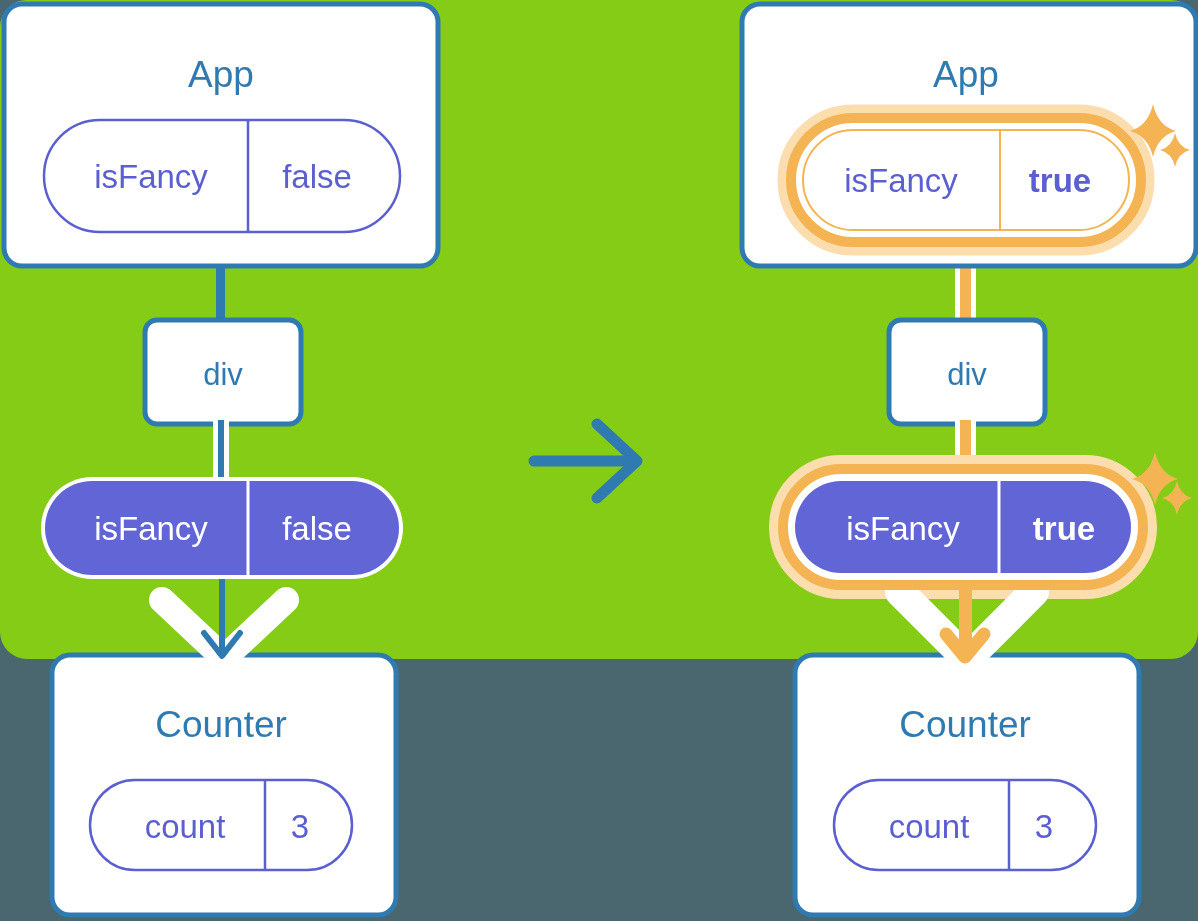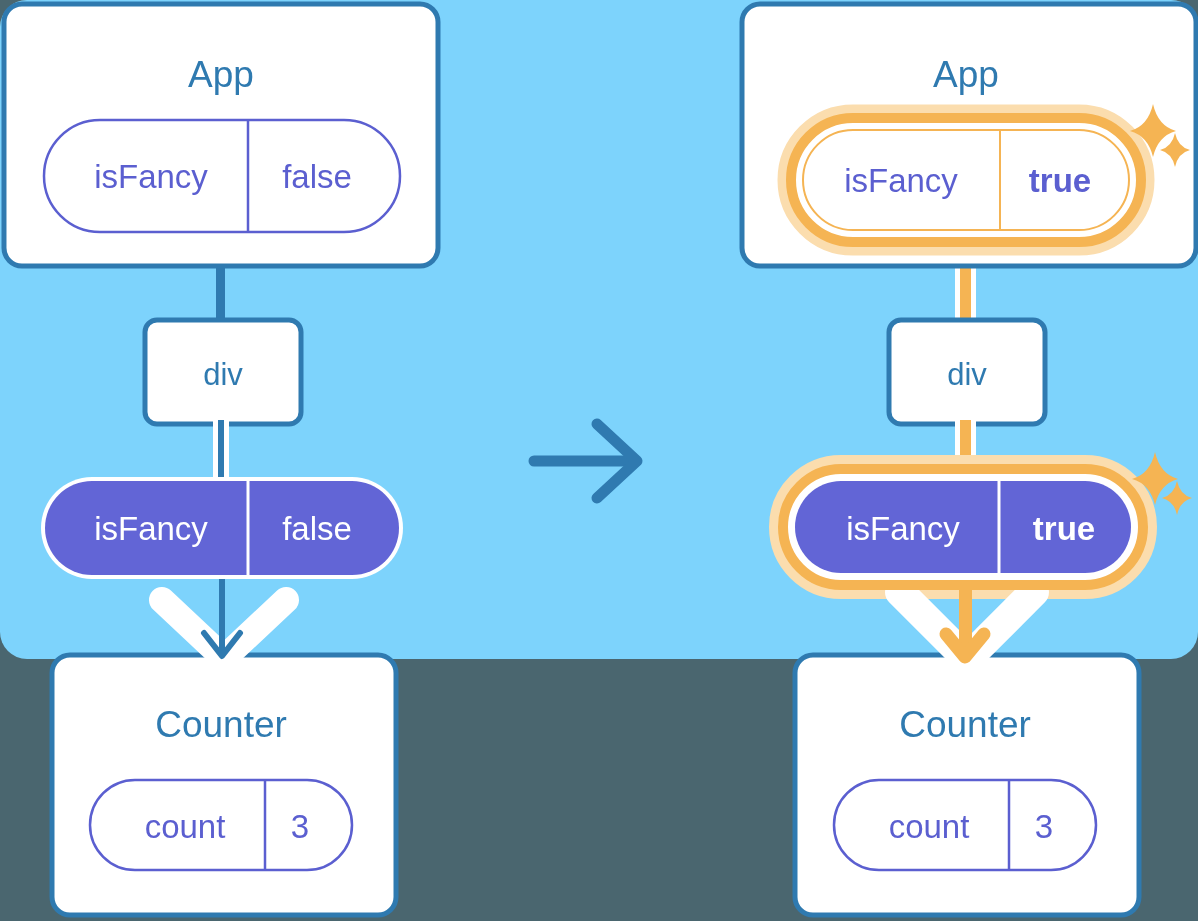--- a/index.html
+++ b/index.html
@@ -10,21 +10,21 @@
   body {
     width: 1198px;
     height: 921px;
     font-family: "Liberation Sans", sans-serif;
     overflow: hidden;
   }
   #stage {
     position: relative;
     width: 1198px;
     height: 659px;
-    background: #7dd3fc;
+    background: #84cc16;
     border-radius: 27px;
   }
   #stage svg.layer {
     position: absolute;
     left: 0;
     top: 0;
     width: 1198px;
     height: 921px;
   }
   .card-title {

